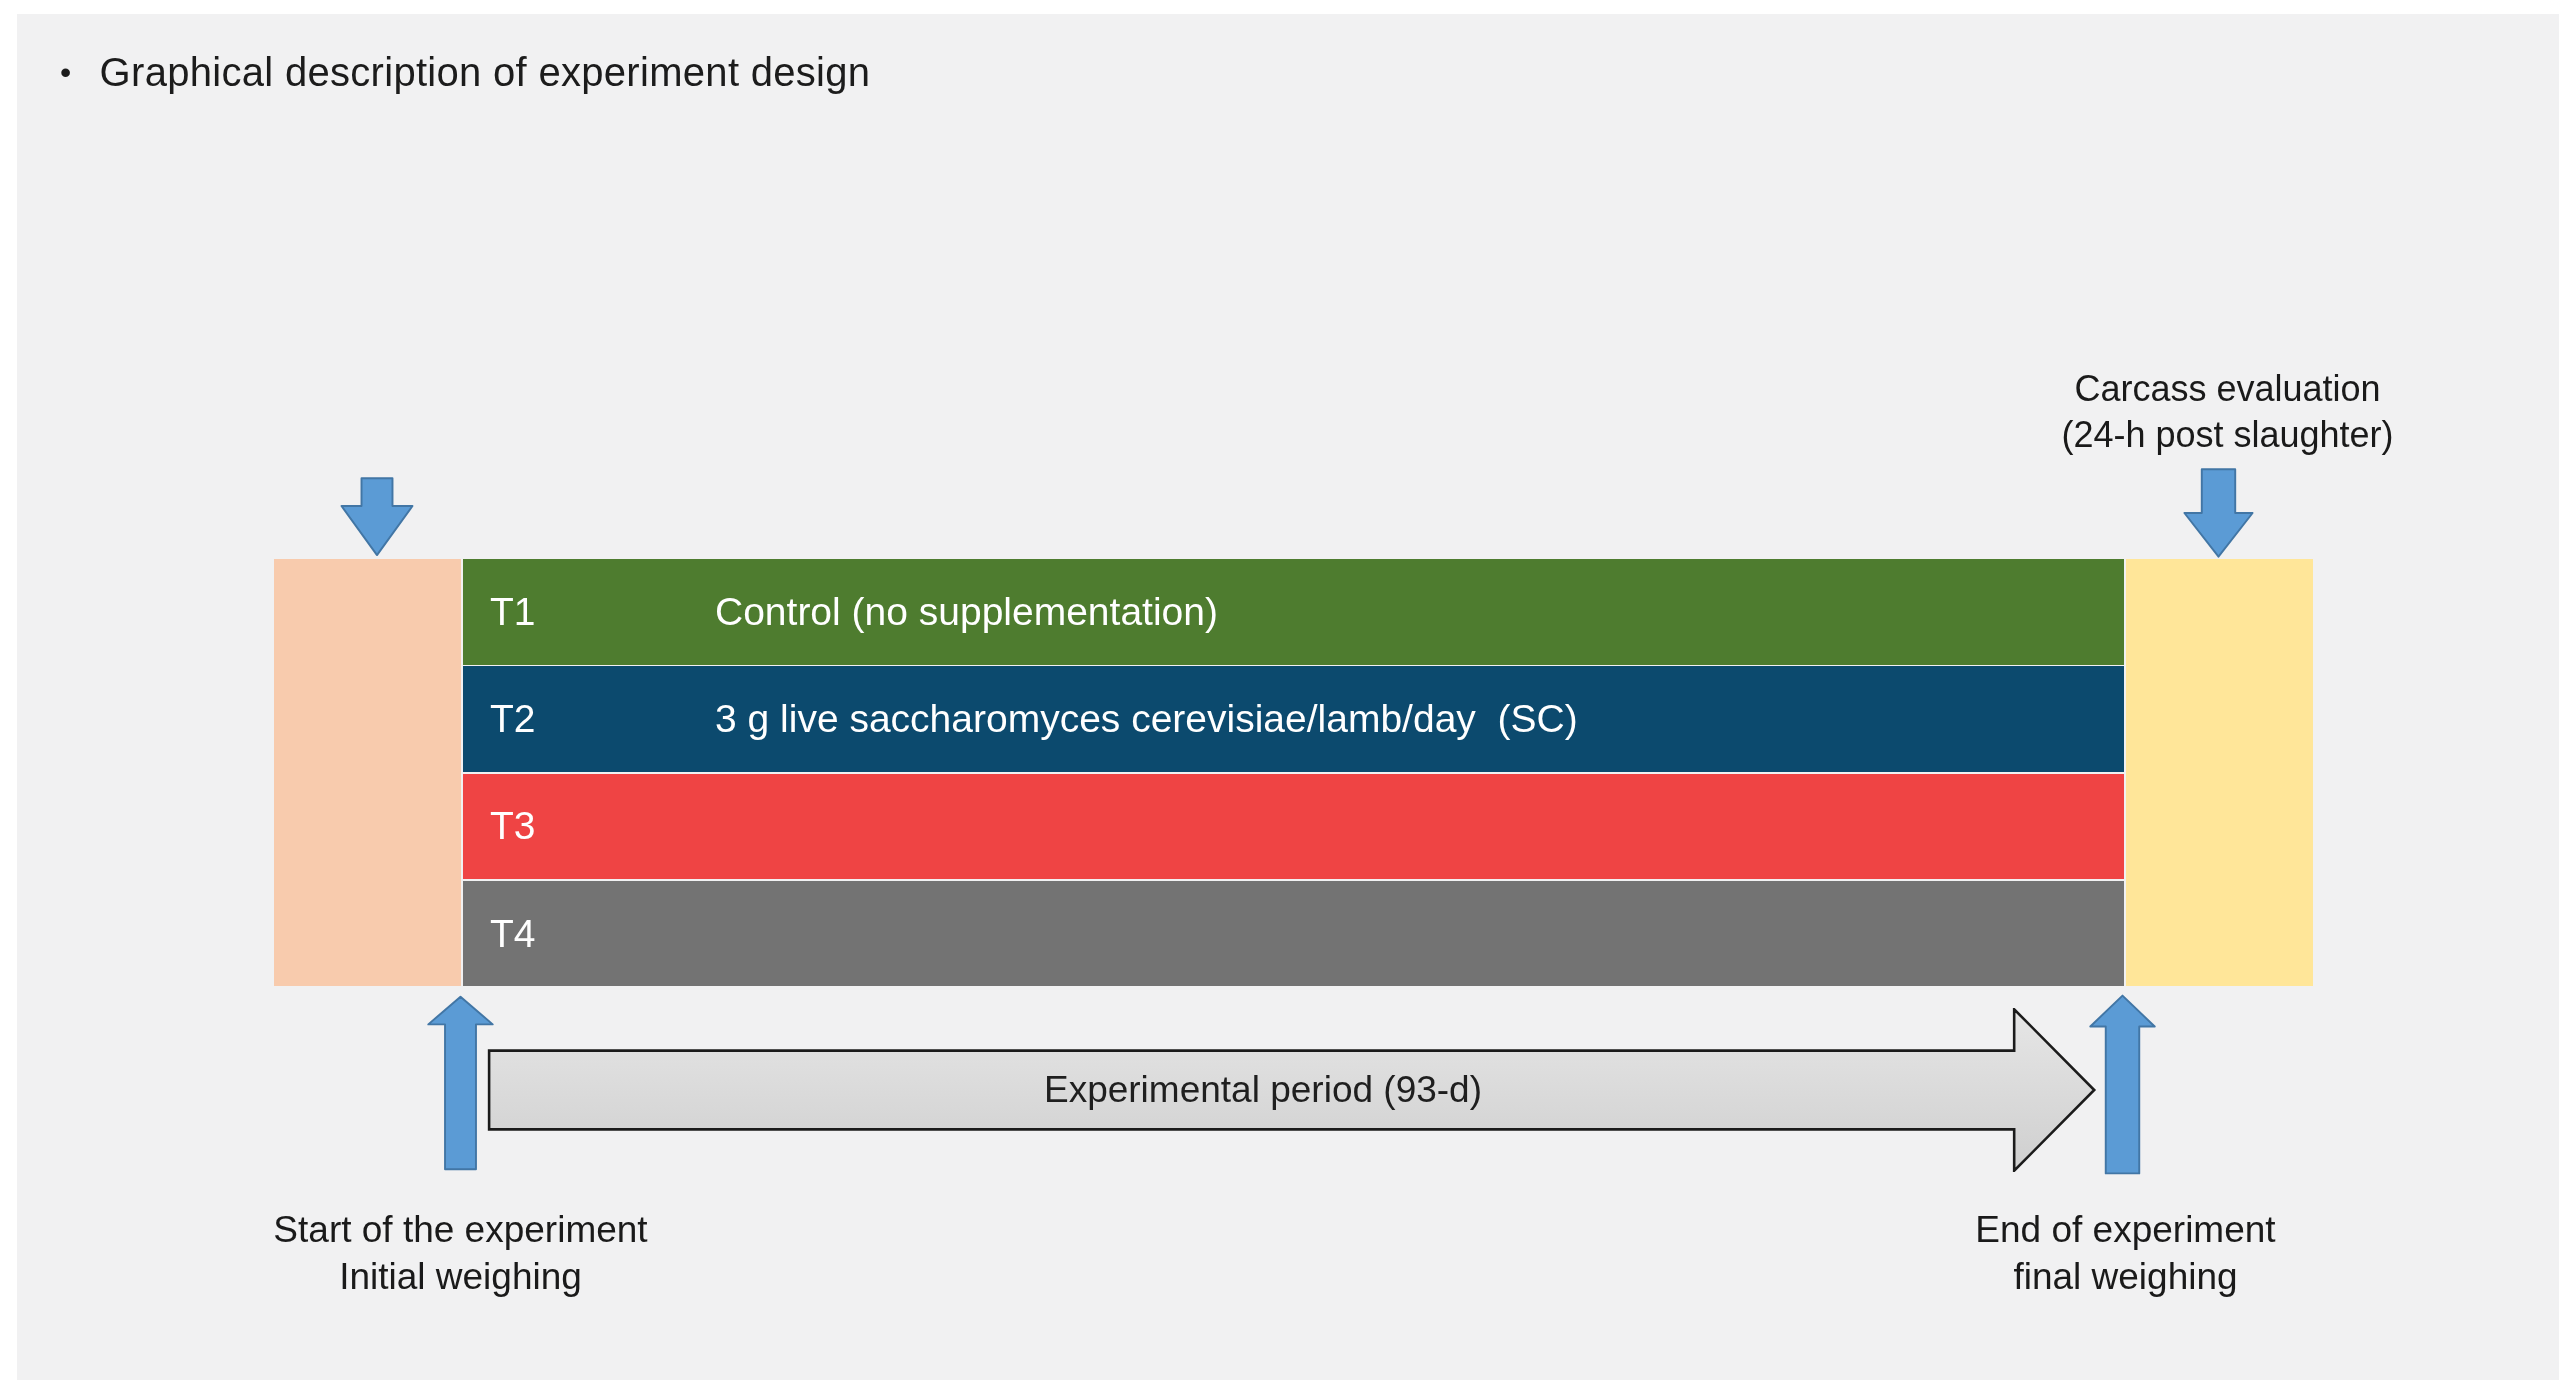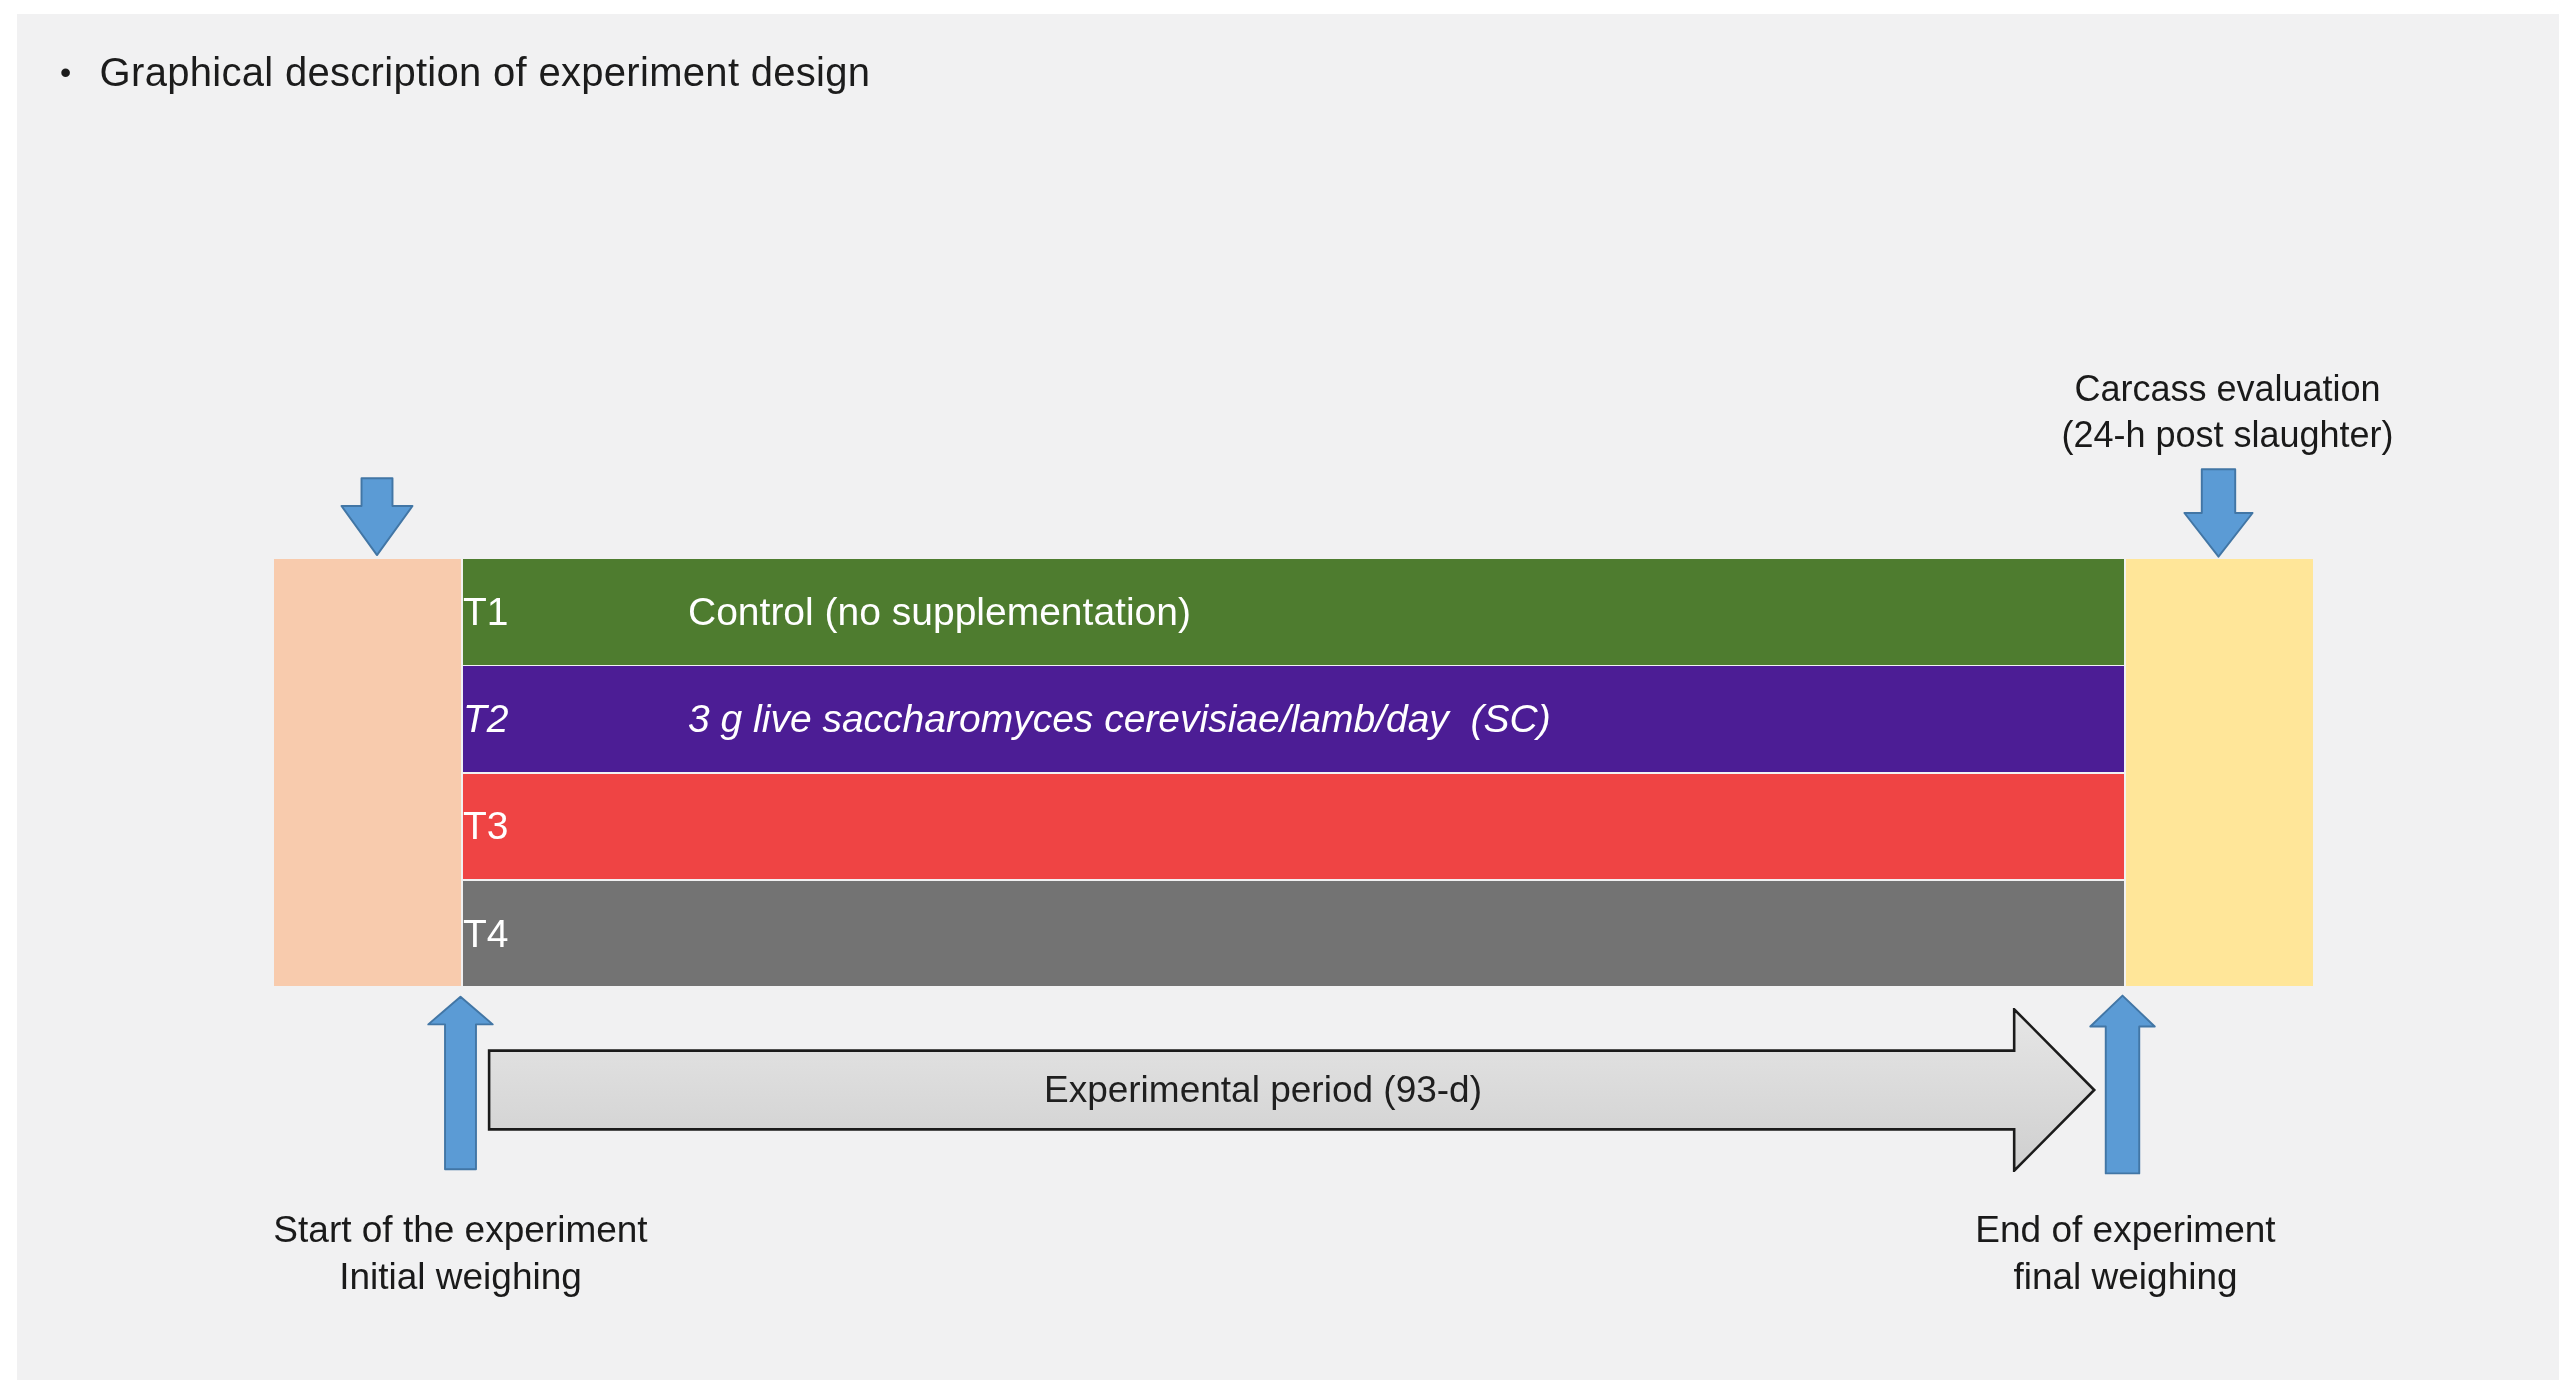--- a/index.html
+++ b/index.html
@@ -21,21 +21,21 @@
   }
   .adapt-box .txt{
     color:#ffffff;font-size:36px;line-height:61px;text-align:center;white-space:pre-line;
   }
   
   .col{position:absolute;top:545px;height:427px;}
   .col-adapt{left:257px;width:187px;}
   .col-carcass{left:2109px;width:187px;}
   .bars{position:absolute;left:446px;top:545px;width:1661px;height:427px;
         display:flex;flex-direction:column;gap:1.9px;}
-  .t-row{flex:1 1 0;display:flex;align-items:center;box-sizing:border-box;}
+  .t-row{flex:1 1 0;display:flex;align-items:center;padding-left:27px;box-sizing:border-box;}
   .t-label{width:225px;flex:0 0 225px;color:#ffffff;font-size:39px;}
   .t-desc{color:#ffffff;font-size:39px;white-space:pre;}
   
   .lbl{position:absolute;text-align:center;font-size:37px;line-height:47px;
        color:#1a1a1a;white-space:pre-line;}
   .carcass-lbl{left:1952px;top:352px;width:517px;font-size:36px;line-height:46px;}
   .start-lbl{left:185px;top:1192px;width:517px;}
   .end-lbl{left:1850px;top:1192px;width:517px;}
   
   .arrow{position:absolute;}
@@ -72,21 +72,21 @@
 
     <div class="col col-adapt" style="background: rgb(248, 203, 173);"></div>
 
     <div class="col col-carcass" style="background: rgb(255, 230, 153);"></div>
 
     <div class="bars">
       <div class="t-row" style="background: rgb(78, 124, 47);">
         <span class="t-label">T1</span>
         <span class="t-desc">Control (no supplementation)</span>
       </div>
-      <div class="t-row" style="background: #4c1d95; font-style: italic;">
+      <div class="t-row" style="background: #0c4a6e;">
         <span class="t-label">T2</span>
         <span class="t-desc">3 g live saccharomyces cerevisiae/lamb/day  (SC)</span>
       </div>
       <div class="t-row" style="background: #ef4444;">
         <span class="t-label">T3</span>
       </div>
       <div class="t-row" style="background: #737373;">
         <span class="t-label">T4</span>
       </div>
     </div>

